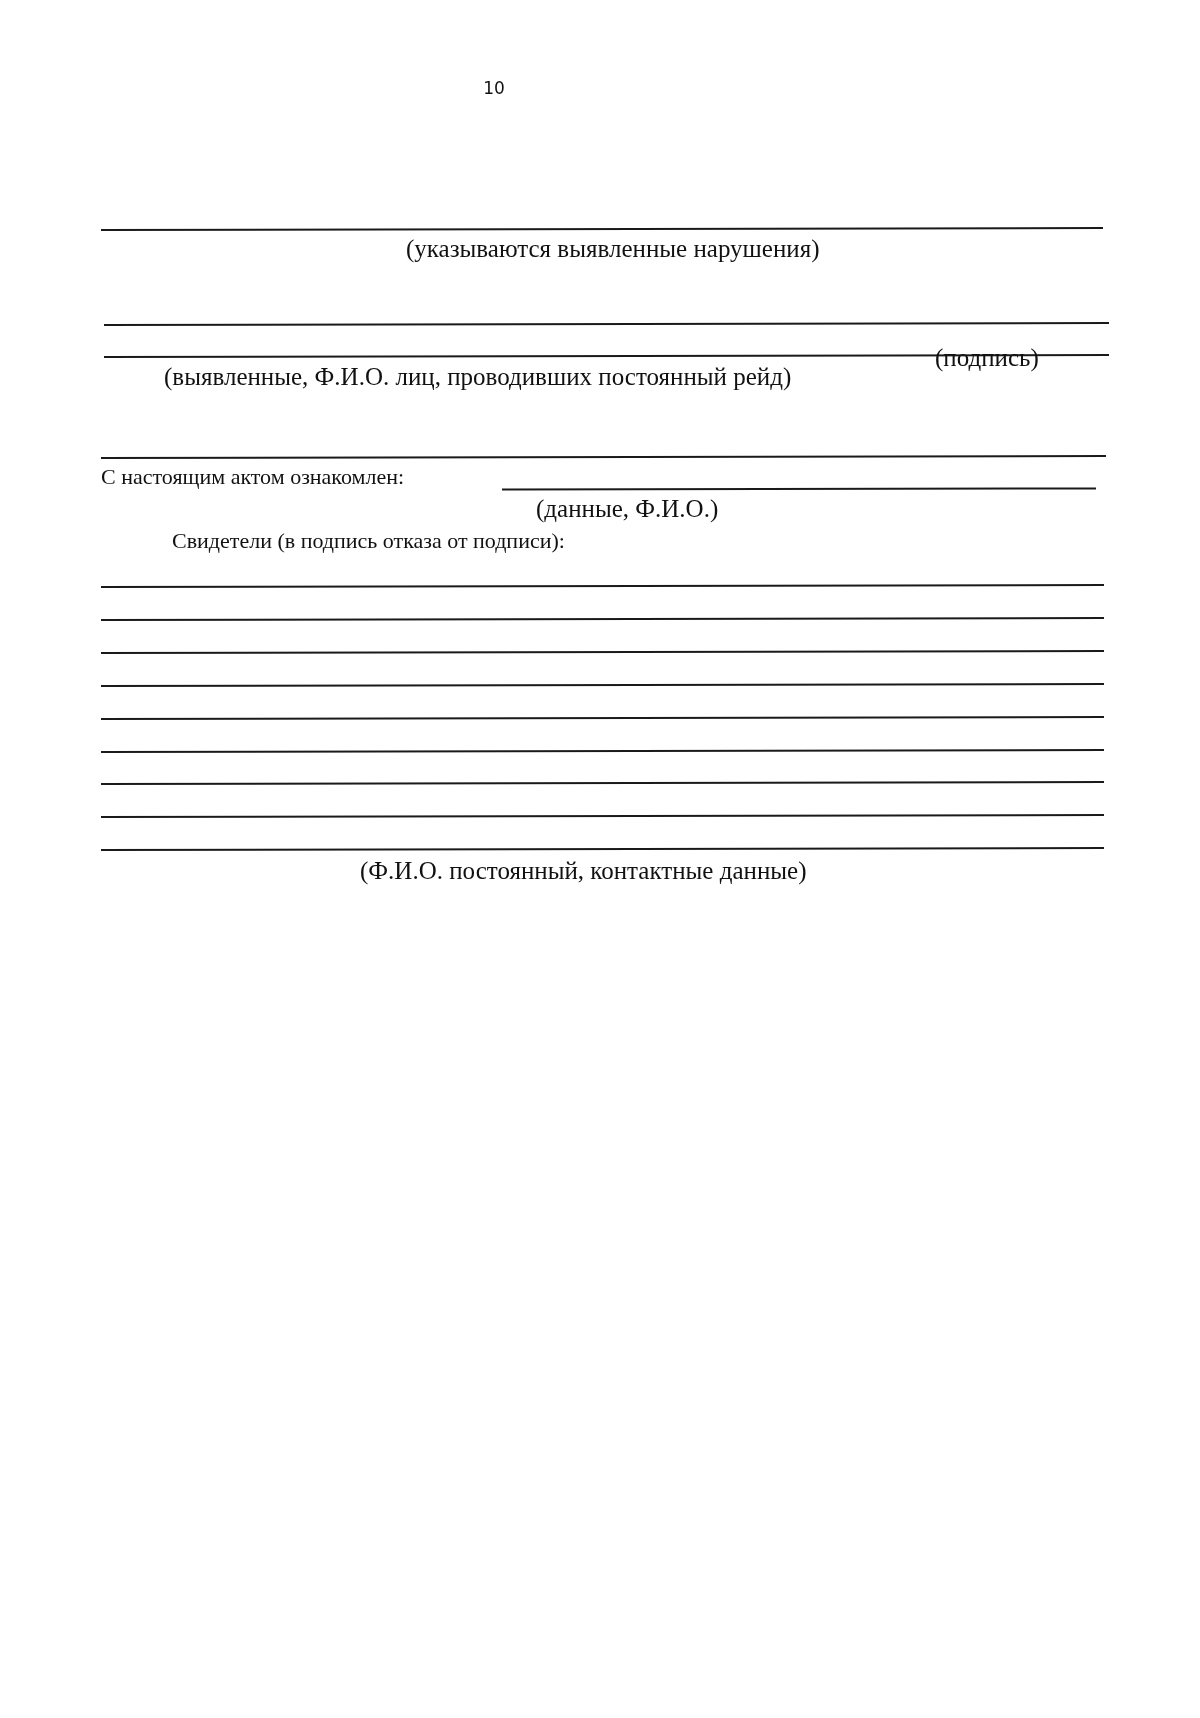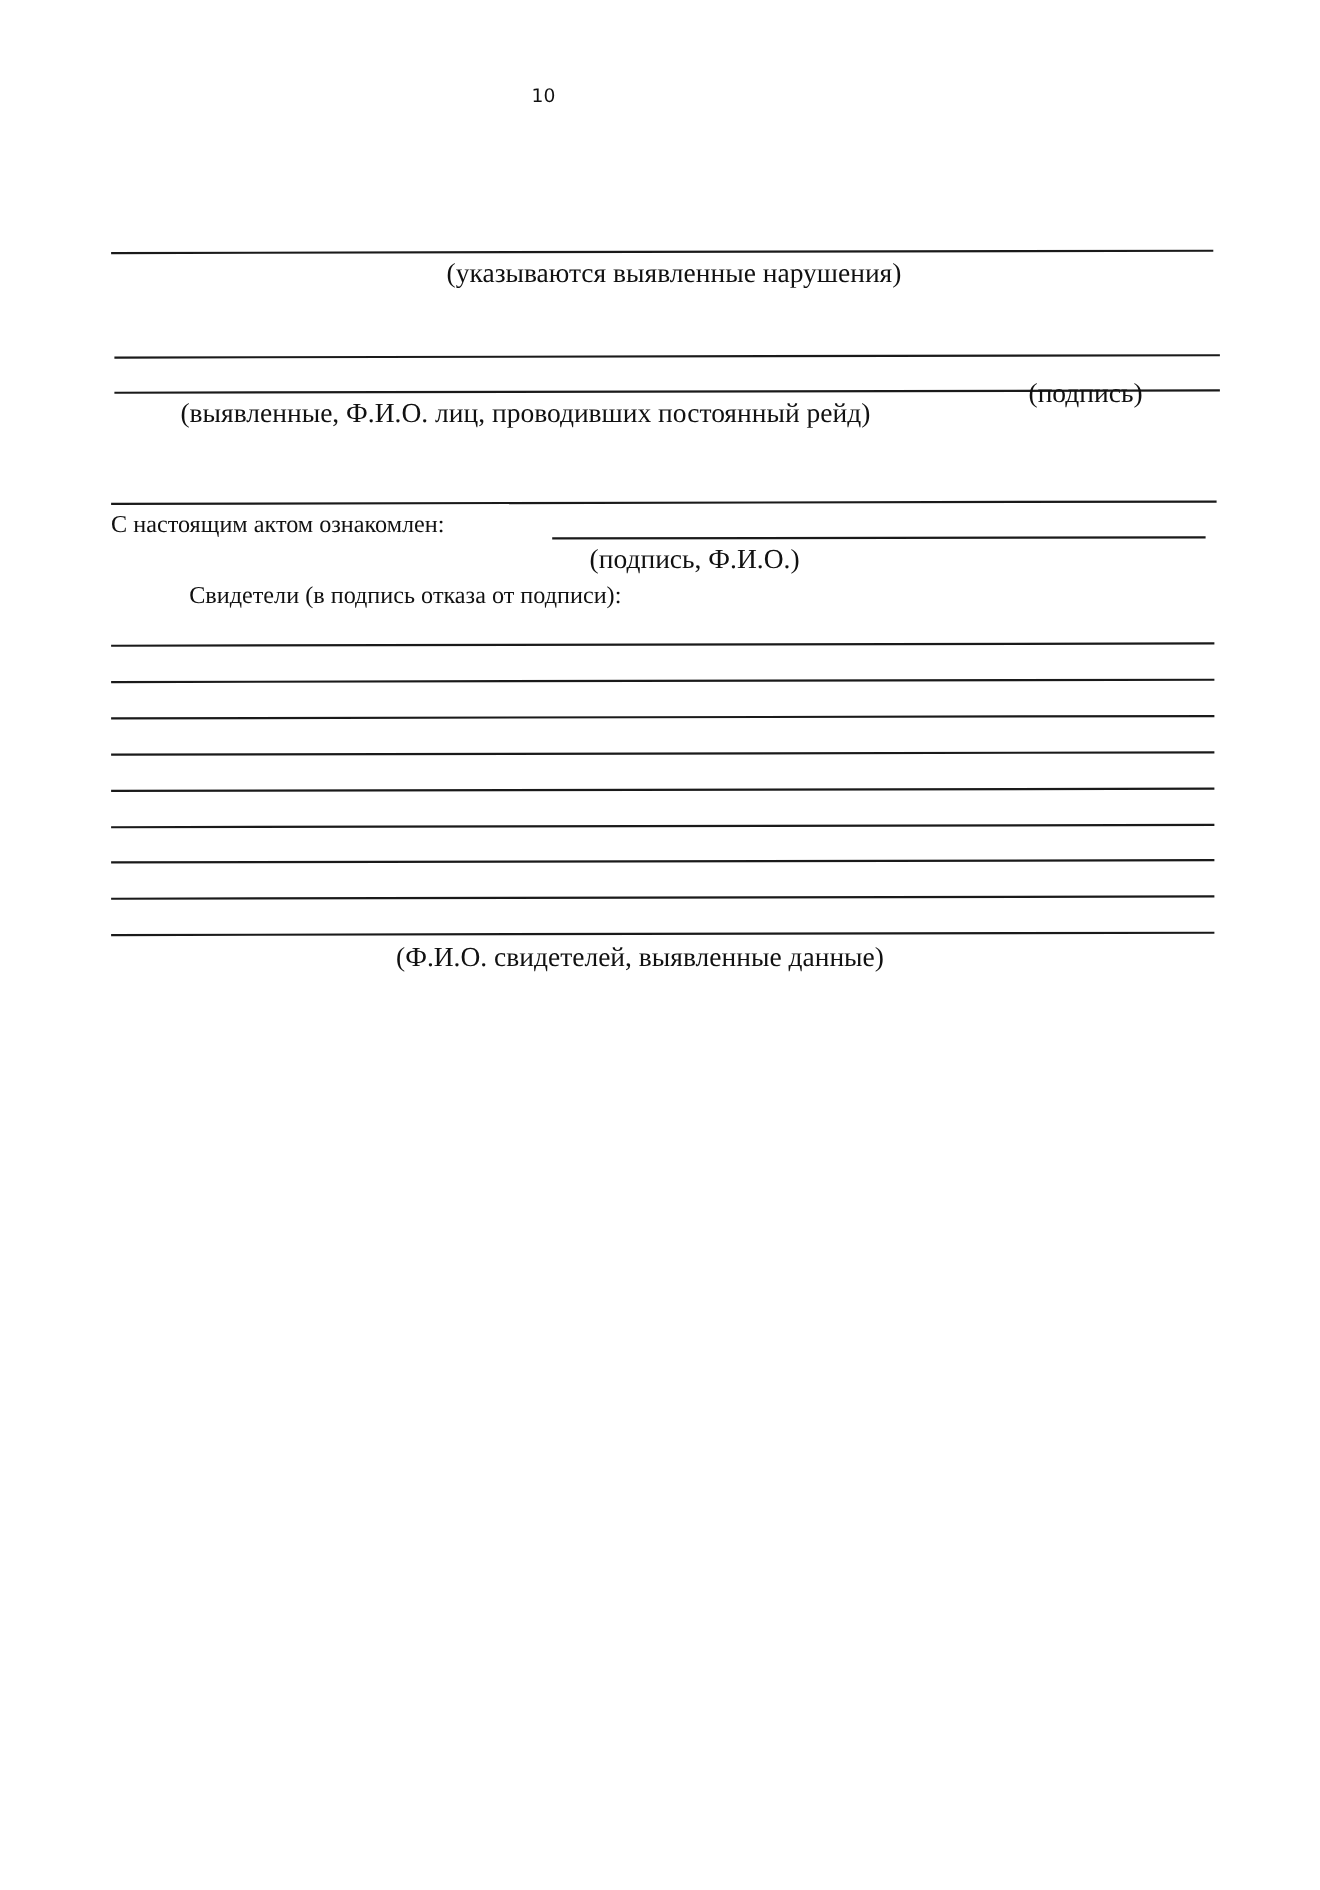--- a/index.html
+++ b/index.html
@@ -55,31 +55,31 @@
 
   <div class="rule" style="top:323px; left:104px; width:1005px; transform:rotate(-0.12deg);"></div>
   <div class="rule" style="top:355px; left:104px; width:1005px; transform:rotate(-0.12deg);"></div>
   <div class="caption" style="top:364px; left:164px;">(выявленные, Ф.И.О. лиц, проводивших постоянный рейд)</div>
   <div class="caption" style="top:345px; left:935px;">(подпись)</div>
 
   <div class="rule" style="top:456px; left:101px; width:1005px; transform:rotate(-0.12deg);"></div>
 
   <div class="body-text" style="top:466px; left:101px;">С настоящим актом ознакомлен:</div>
   <div class="rule" style="top:488px; left:502px; width:594px; transform:rotate(-0.1deg);"></div>
-  <div class="caption" style="top:496px; left:536px;">(подпись, Ф.И.О.)</div>
+  <div class="caption" style="top:496px; left:536px;">(данные, Ф.И.О.)</div>
 
   <div class="body-text" style="top:530px; left:172px;">Свидетели (в подпись отказа от подписи):</div>
 
   <div>
     <div class="rule" style="top:585px; left:101px; width:1003px; transform:rotate(-0.12deg);"></div>
     <div class="rule" style="top:618px; left:101px; width:1003px; transform:rotate(-0.12deg);"></div>
     <div class="rule" style="top:651px; left:101px; width:1003px; transform:rotate(-0.12deg);"></div>
     <div class="rule" style="top:684px; left:101px; width:1003px; transform:rotate(-0.12deg);"></div>
     <div class="rule" style="top:717px; left:101px; width:1003px; transform:rotate(-0.12deg);"></div>
     <div class="rule" style="top:750px; left:101px; width:1003px; transform:rotate(-0.12deg);"></div>
     <div class="rule" style="top:782px; left:101px; width:1003px; transform:rotate(-0.12deg);"></div>
     <div class="rule" style="top:815px; left:101px; width:1003px; transform:rotate(-0.12deg);"></div>
     <div class="rule" style="top:848px; left:101px; width:1003px; transform:rotate(-0.12deg);"></div>
   </div>
 
-  <div class="caption" style="top:858px; left:360px;">(Ф.И.О. свидетелей, выявленные данные)</div>
+  <div class="caption" style="top:858px; left:360px;">(Ф.И.О. постоянный, контактные данные)</div>
 
 </div>
 
 </body></html>

